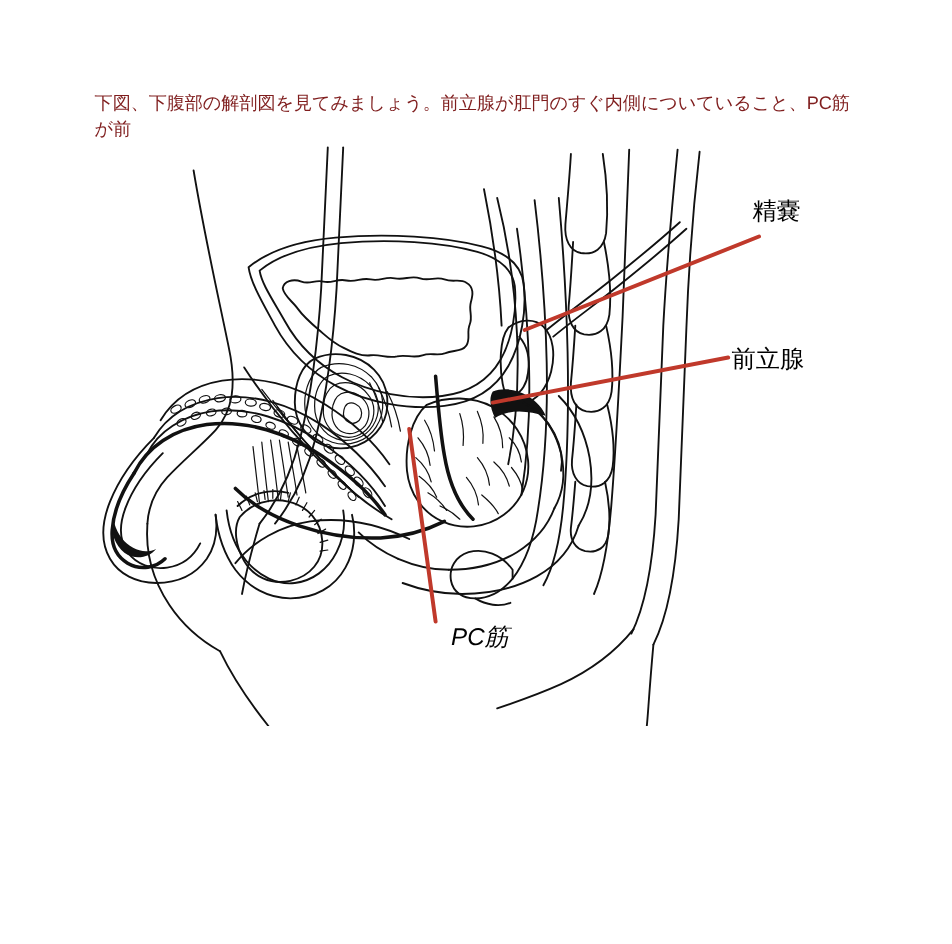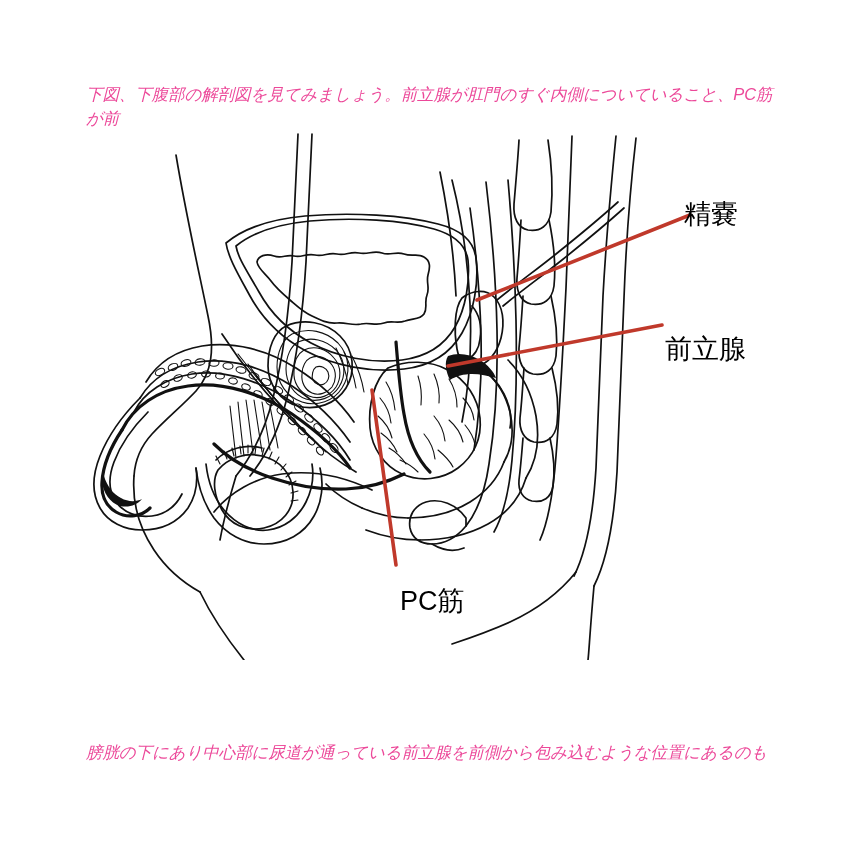--- a/index.html
+++ b/index.html
@@ -22,25 +22,24 @@
     position: absolute;
     inset: 0;
     background: #ffffff;
   }
 
   
   .para {
     position: absolute;
     font-size: 16.5px;
     line-height: 24px;
-    color: #ec4899;
+    color: #7f1d1d;
     letter-spacing: -0.1px;
     white-space: pre-wrap;
     font-family: "Liberation Sans", "DejaVu Sans", sans-serif;
-    font-style: italic;
   }
   #intro-paragraph {
     left: 86px;
     top: 34px;
     width: 700px;
   }
   #closing-paragraph {
     left: 86px;
     top: 692px;
     width: 720px;
@@ -57,30 +56,29 @@
   }
   #anatomy-figure svg {
     display: block;
     width: 865px;
     height: 540px;
   }
 
   
   .callout-label {
     position: absolute;
-    font-size: 27px;
+    font-size: 22px;
     line-height: 1;
     color: #000000;
     white-space: nowrap;
     font-family: "Liberation Sans", "DejaVu Sans", sans-serif;
-    margin-top: 20px;
   }
   #label-seminal-vesicle { left: 684px; top: 181px; }
   #label-prostate        { left: 665px; top: 316px; }
-  #label-pc-muscle       { left: 400px; top: 568px; }
+  #label-pc-muscle       { left: 410px; top: 568px; font-style: italic; }
 </style>
 </head>
 <body>
 
 <div class="page">
 
   <div class="para" id="intro-paragraph">
     <span class="ln">下図、下腹部の解剖図を見てみましょう。前立腺が肛門のすぐ内側についていること、PC筋が前</span>
   </div>
 
@@ -340,21 +338,20 @@
       </g>
     </svg>
 
   </div>
 
   <div class="callout-label" id="label-seminal-vesicle">精嚢</div>
   <div class="callout-label" id="label-prostate">前立腺</div>
   <div class="callout-label" id="label-pc-muscle">PC筋</div>
 
   <div class="para" id="closing-paragraph">
-    <span class="ln">膀胱の下にあり中心部に尿道が通っている前立腺を前側から包み込むような位置にあるのも</span>
     
     
     
     
     
   </div>
 
 </div>
 
 </body></html>

